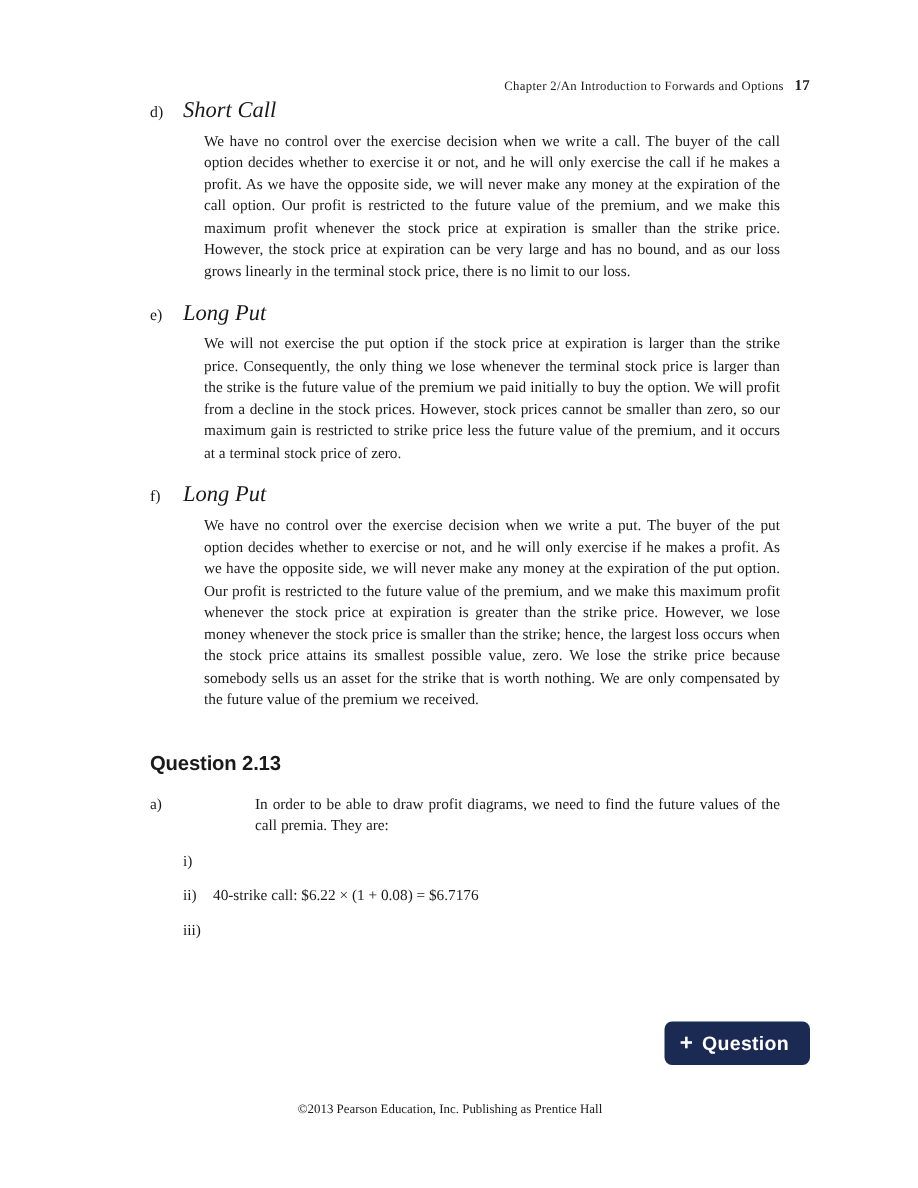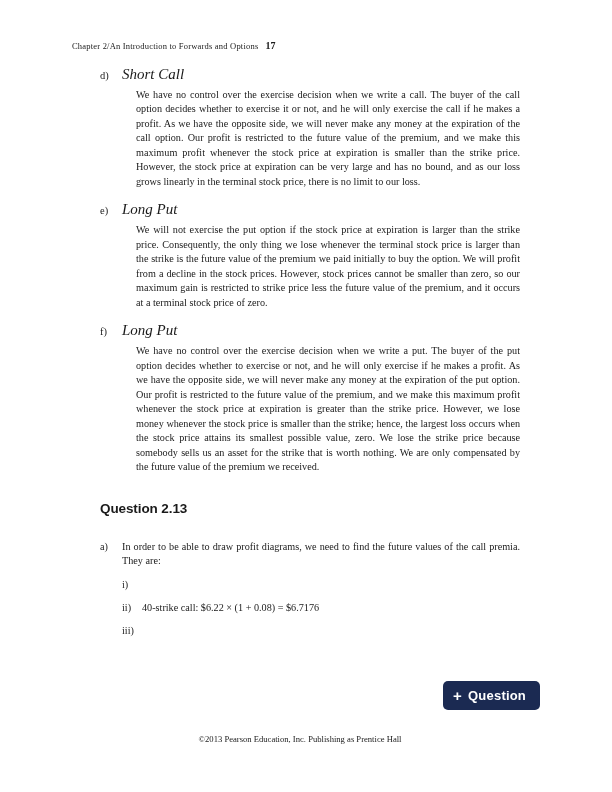--- a/index.html
+++ b/index.html
@@ -16,23 +16,24 @@
     overflow: hidden;
   }
   .page {
     position: absolute;
     left: 0; top: 0;
     width: 612px;
     height: 792px;
   }
   .header {
     position: absolute;
-    top: 40px;
+    top: 52px;
     left: 72px;
     right: 72px;
+    text-align: right;
     font-size: 8.5px;
     letter-spacing: 0.2px;
     color: #1a1a1a;
   }
   .header .chapter-title {
     font-style: normal;
   }
   .header .page-number {
     font-weight: bold;
     font-size: 10px;
@@ -70,37 +71,38 @@
     text-align: justify;
     text-justify: inter-word;
     hyphens: auto;
     margin-bottom: 12px;
   }
   .section-title {
     font-family: "Liberation Sans", sans-serif;
     font-weight: bold;
     font-size: 13.5px;
     margin-top: 26px;
-    margin-bottom: 24px;
+    margin-bottom: 14px;
     letter-spacing: -0.1px;
   }
   .q-item {
     display: flex;
     align-items: baseline;
     font-size: 10.2px;
     line-height: 1.42;
     margin-bottom: 3px;
   }
   .q-label {
     width: 22px;
     flex: 0 0 22px;
   }
   .q-text {
     flex: 1 1 auto;
     text-align: justify;
+    margin-left: 48px;
   }
   .sub-list {
     margin-left: 22px;
     margin-top: 9px;
   }
   .sub-item {
     display: flex;
     align-items: baseline;
     font-size: 10.2px;
     line-height: 1.4;

